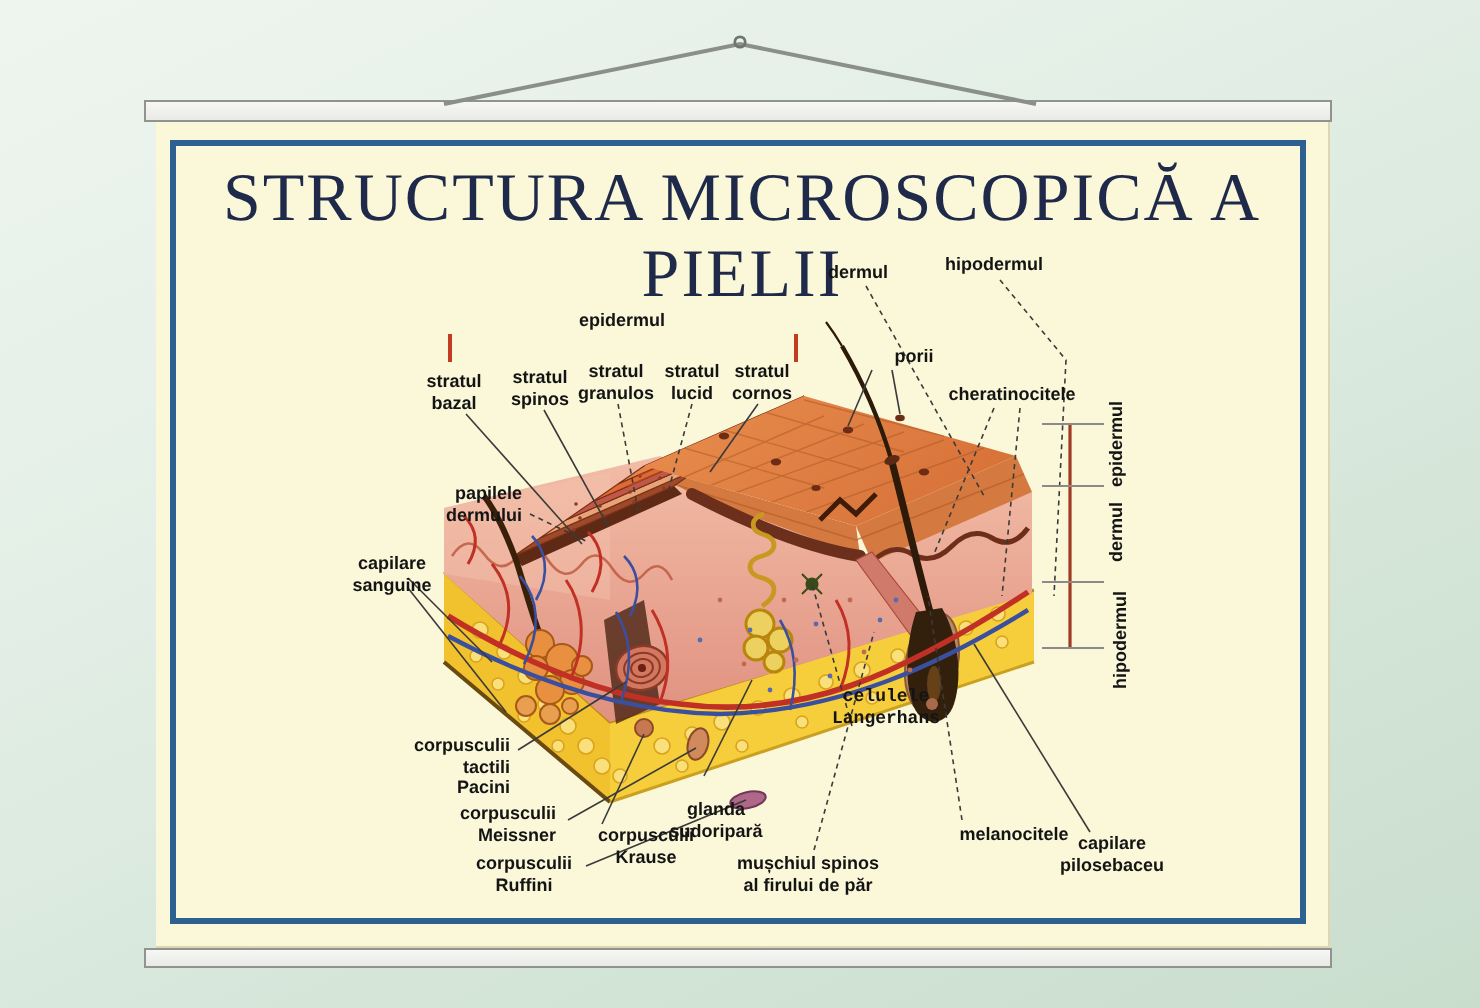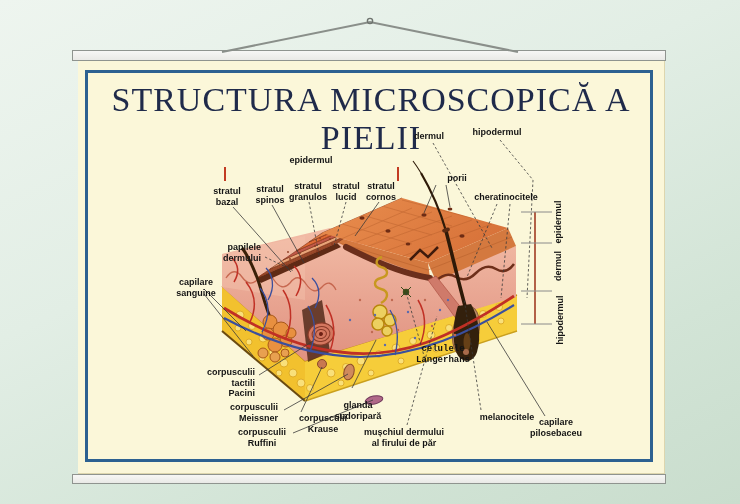--- a/index.html
+++ b/index.html
@@ -329,21 +329,21 @@
 tactili
 Pacini</div>
     <div class="label right" style="left: 254px; top: 412px;">corpusculii
 Meissner</div>
     <div class="label" style="left: 262px; top: 437px;">corpusculii
 Ruffini</div>
     <div class="label" style="left: 323px; top: 423px;">corpusculii
 Krause</div>
     <div class="label" style="left: 358px; top: 410px;">glanda
 sudoripară</div>
-    <div class="label" style="left: 404px; top: 437px;">mușchiul dermului
+    <div class="label" style="left: 404px; top: 437px;">mușchiul spinos
 al firului de păr</div>
     <div class="label" style="left: 443px; top: 354px; font-family: Liberation Mono, monospace;">celulele
 Langerhans</div>
     <div class="label" style="left: 507px; top: 417px;">melanocitele</div>
     <div class="label" style="left: 556px; top: 427px;">capilare
 pilosebaceu</div>
     <div class="vlabel" style="left: 558px; top: 222px;">epidermul</div>
     <div class="vlabel" style="left: 558px; top: 266px;">dermul</div>
     <div class="vlabel" style="left: 560px; top: 320px;">hipodermul</div>
   </div>

